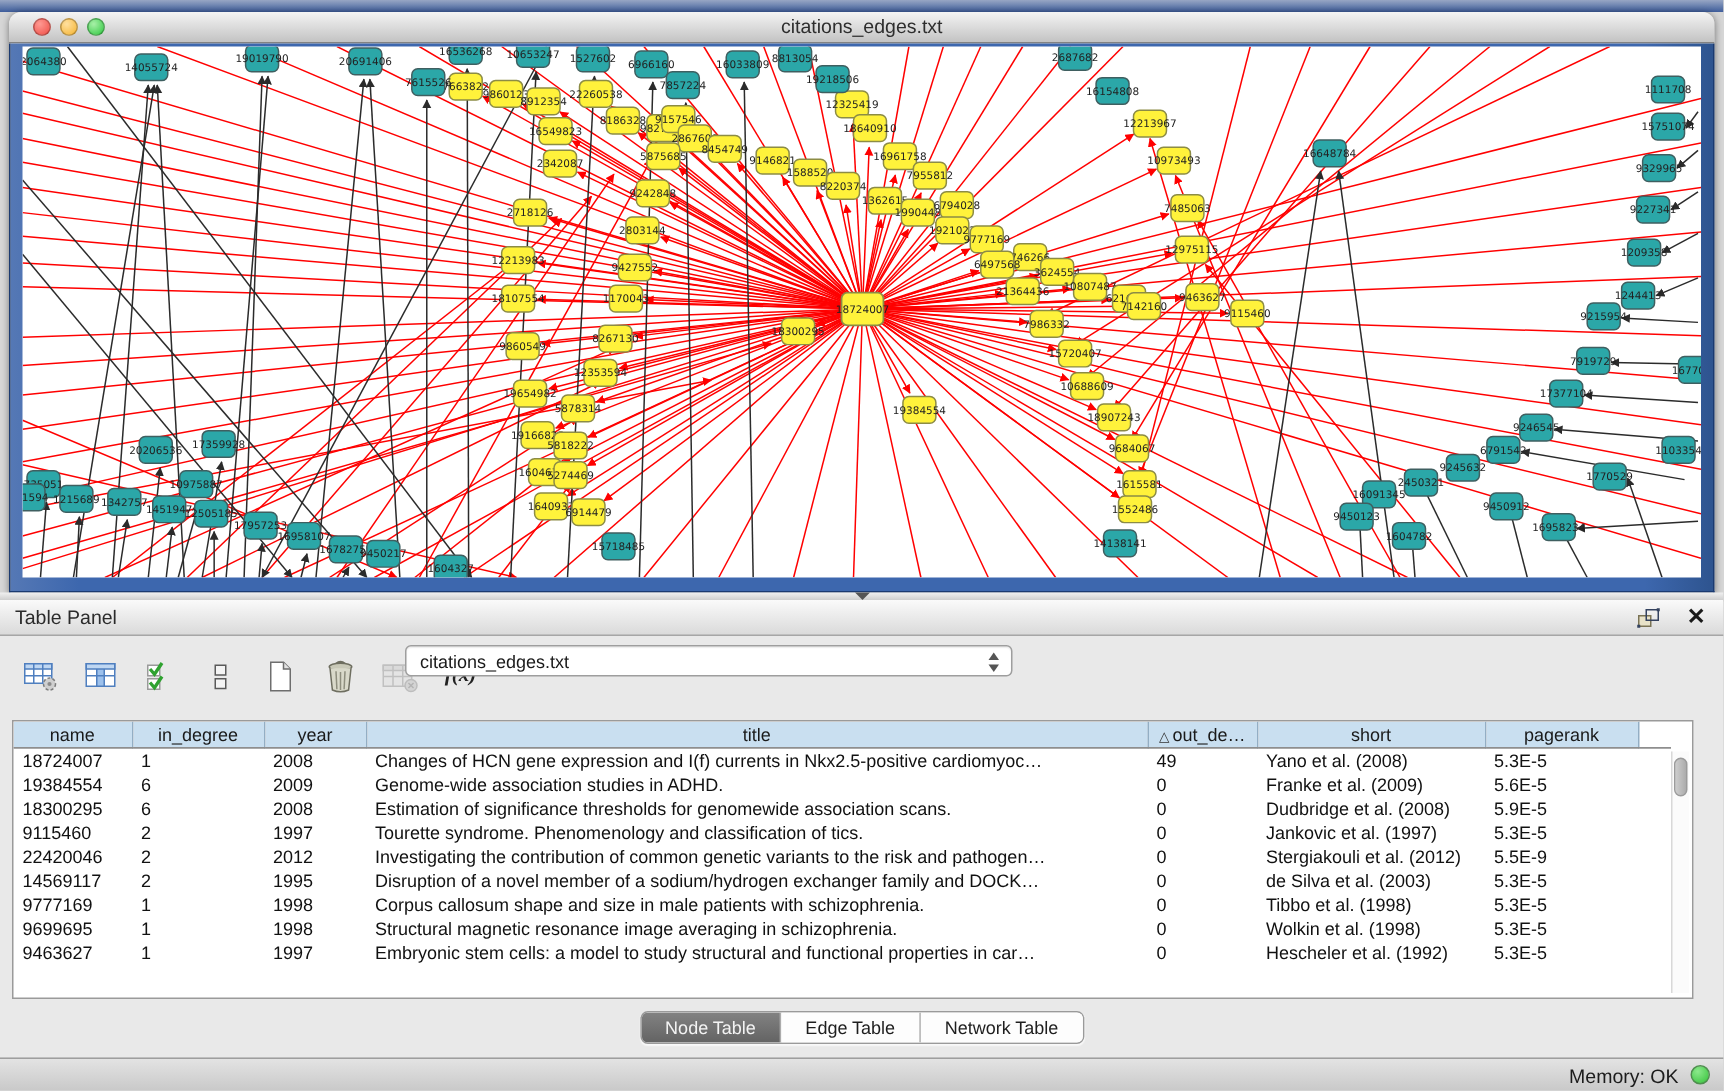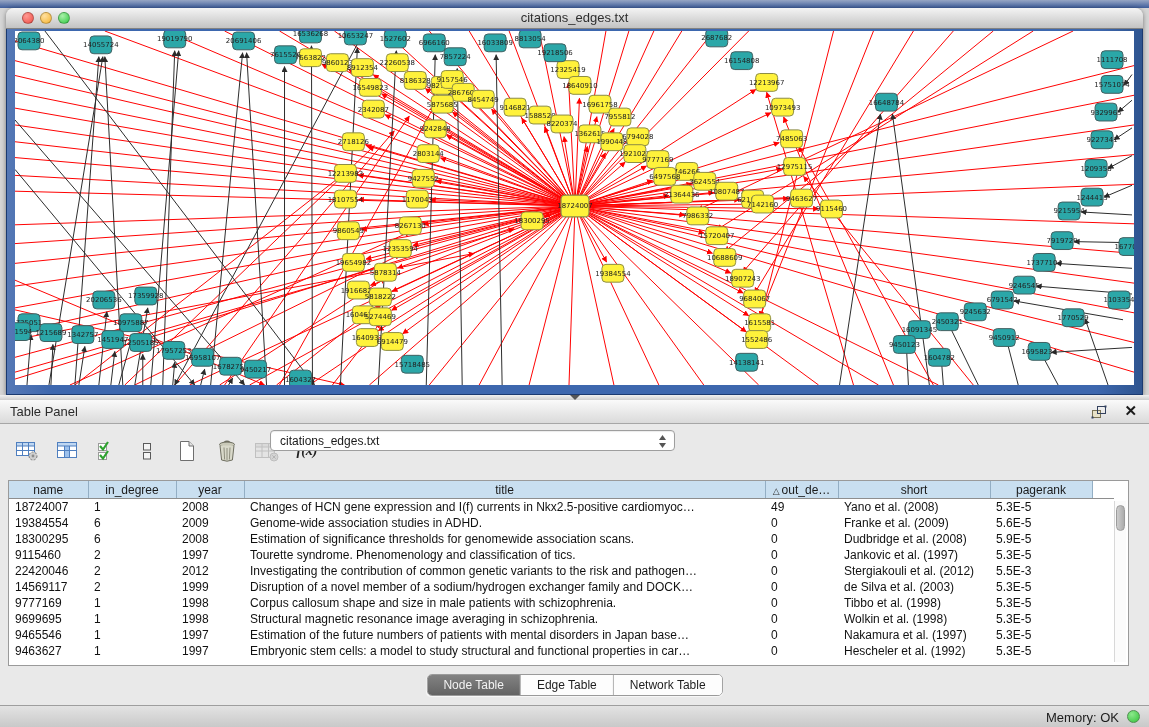--- a/index.html
+++ b/index.html
@@ -698,27 +698,27 @@
             <td>5.3E-5</td>
             <td></td>
           </tr>
           <tr>
             <td>22420046</td>
             <td>2</td>
             <td>2012</td>
             <td>Investigating the contribution of common genetic variants to the risk and pathogen…</td>
             <td>0</td>
             <td>Stergiakouli et al. (2012)</td>
-            <td>5.5E-3</td>
+            <td>5.5E-9</td>
             <td></td>
           </tr>
           <tr>
             <td>14569117</td>
             <td>2</td>
-            <td>1999</td>
+            <td>1995</td>
             <td>Disruption of a novel member of a sodium/hydrogen exchanger family and DOCK…</td>
             <td>0</td>
             <td>de Silva et al. (2003)</td>
             <td>5.3E-5</td>
             <td></td>
           </tr>
           <tr>
             <td>9777169</td>
             <td>1</td>
             <td>1998</td>
@@ -732,30 +732,20 @@
             <td>9699695</td>
             <td>1</td>
             <td>1998</td>
             <td>Structural magnetic resonance image averaging in schizophrenia.</td>
             <td>0</td>
             <td>Wolkin et al. (1998)</td>
             <td>5.3E-5</td>
             <td></td>
           </tr>
           <tr>
-            <td>9465546</td>
-            <td>1</td>
-            <td>1997</td>
-            <td>Estimation of the future numbers of patients with mental disorders in Japan base…</td>
-            <td>0</td>
-            <td>Nakamura et al. (1997)</td>
-            <td>5.3E-5</td>
-            <td></td>
-          </tr>
-          <tr>
             <td>9463627</td>
             <td>1</td>
             <td>1997</td>
             <td>Embryonic stem cells: a model to study structural and functional properties in car…</td>
             <td>0</td>
             <td>Hescheler et al. (1992)</td>
             <td>5.3E-5</td>
             <td></td>
           </tr>
         </tbody>

